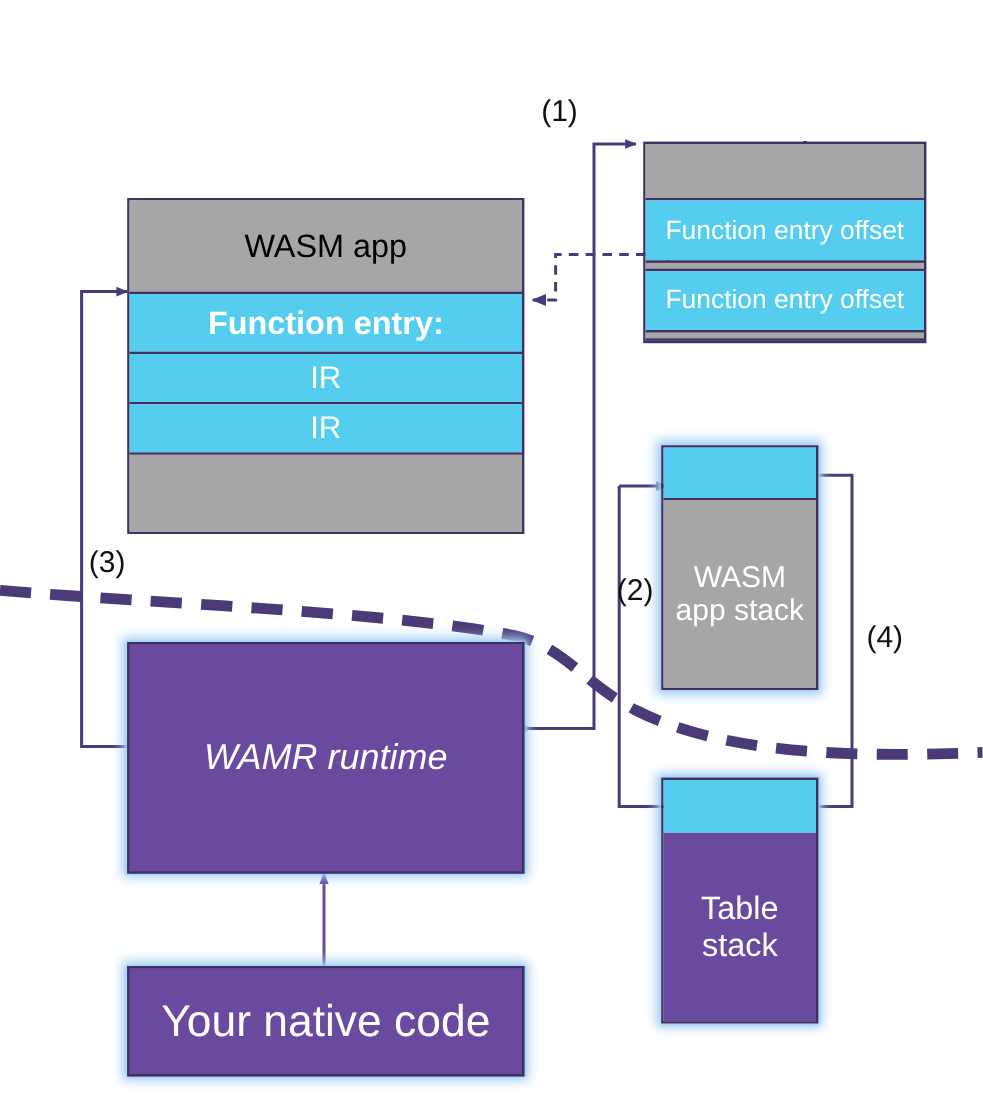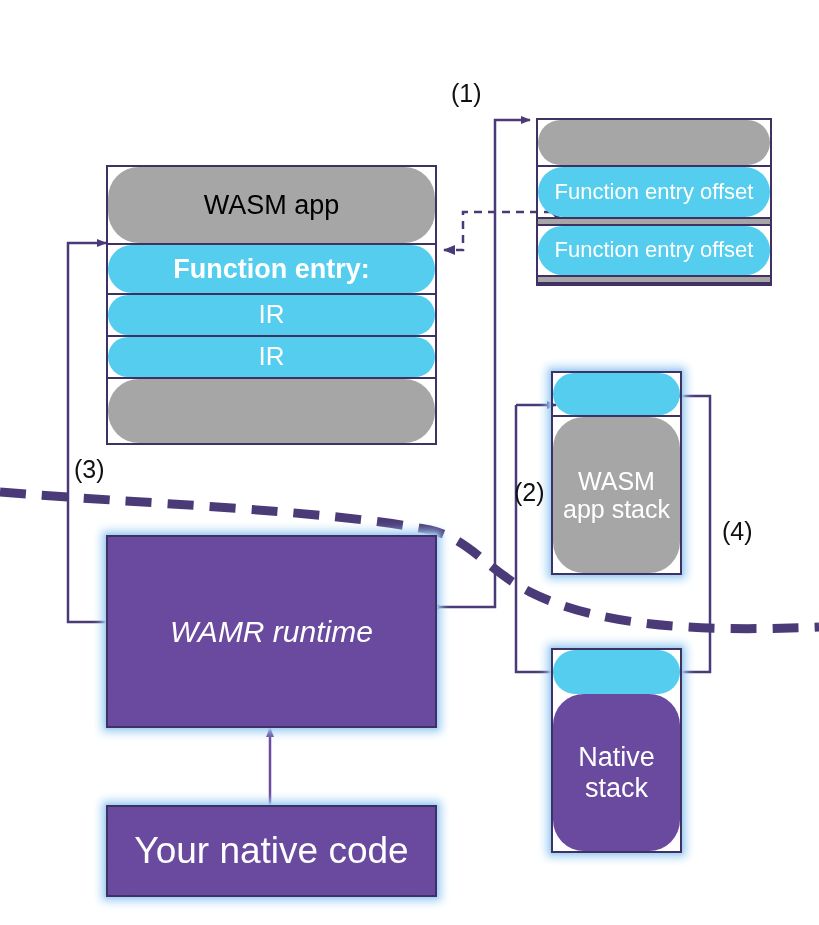--- a/index.html
+++ b/index.html
@@ -35,21 +35,20 @@
     flex-direction: column;
   }
   .band {
     box-sizing: border-box;
     display: flex;
     align-items: center;
     justify-content: center;
     text-align: right;
     line-height: 1.12;
     overflow: hidden;
-    border-radius: 31px;
   }
   .gray  { background: #A6A6A6; }
   .cyan  { background: #54CDEE; }
   .purple{ background: #6A4A9F; }
 
   .txt-black { color: #000000; }
   .txt-white { color: #ffffff; }
 
   .sep-thin {
     background: #A6A6A6;
@@ -173,21 +172,21 @@
     <div class="rule"></div>
     <div class="band gray txt-white" style="flex:1; flex-direction:column; font-size:25px;">
       <div>WASM</div>
       <div>app stack</div>
     </div>
   </div>
 
   <div class="block glow" id="native-stack" style="left:551px; top:648px; width:131px; height:205px;">
     <div class="band cyan" style="height:44px;"></div>
     <div class="band purple txt-white" style="flex:1; flex-direction:column; font-size:27px;">
-      <div>Native</div>
+      <div>Table</div>
       <div>stack</div>
     </div>
   </div>
 
   <div class="block glow" id="wamr-runtime" style="left:106px; top:535px; width:331px; height:193px; background:#6A4A9F;font-style:italic;">
     <div class="band purple txt-white" style="flex:1; font-size:30px;">WAMR runtime</div>
   </div>
 
   <div class="block glow" id="your-native-code" style="left:106px; top:805px; width:331px; height:92px; background:#6A4A9F;">
     <div class="band purple txt-white" style="flex:1; font-size:37px;">Your native code</div>

